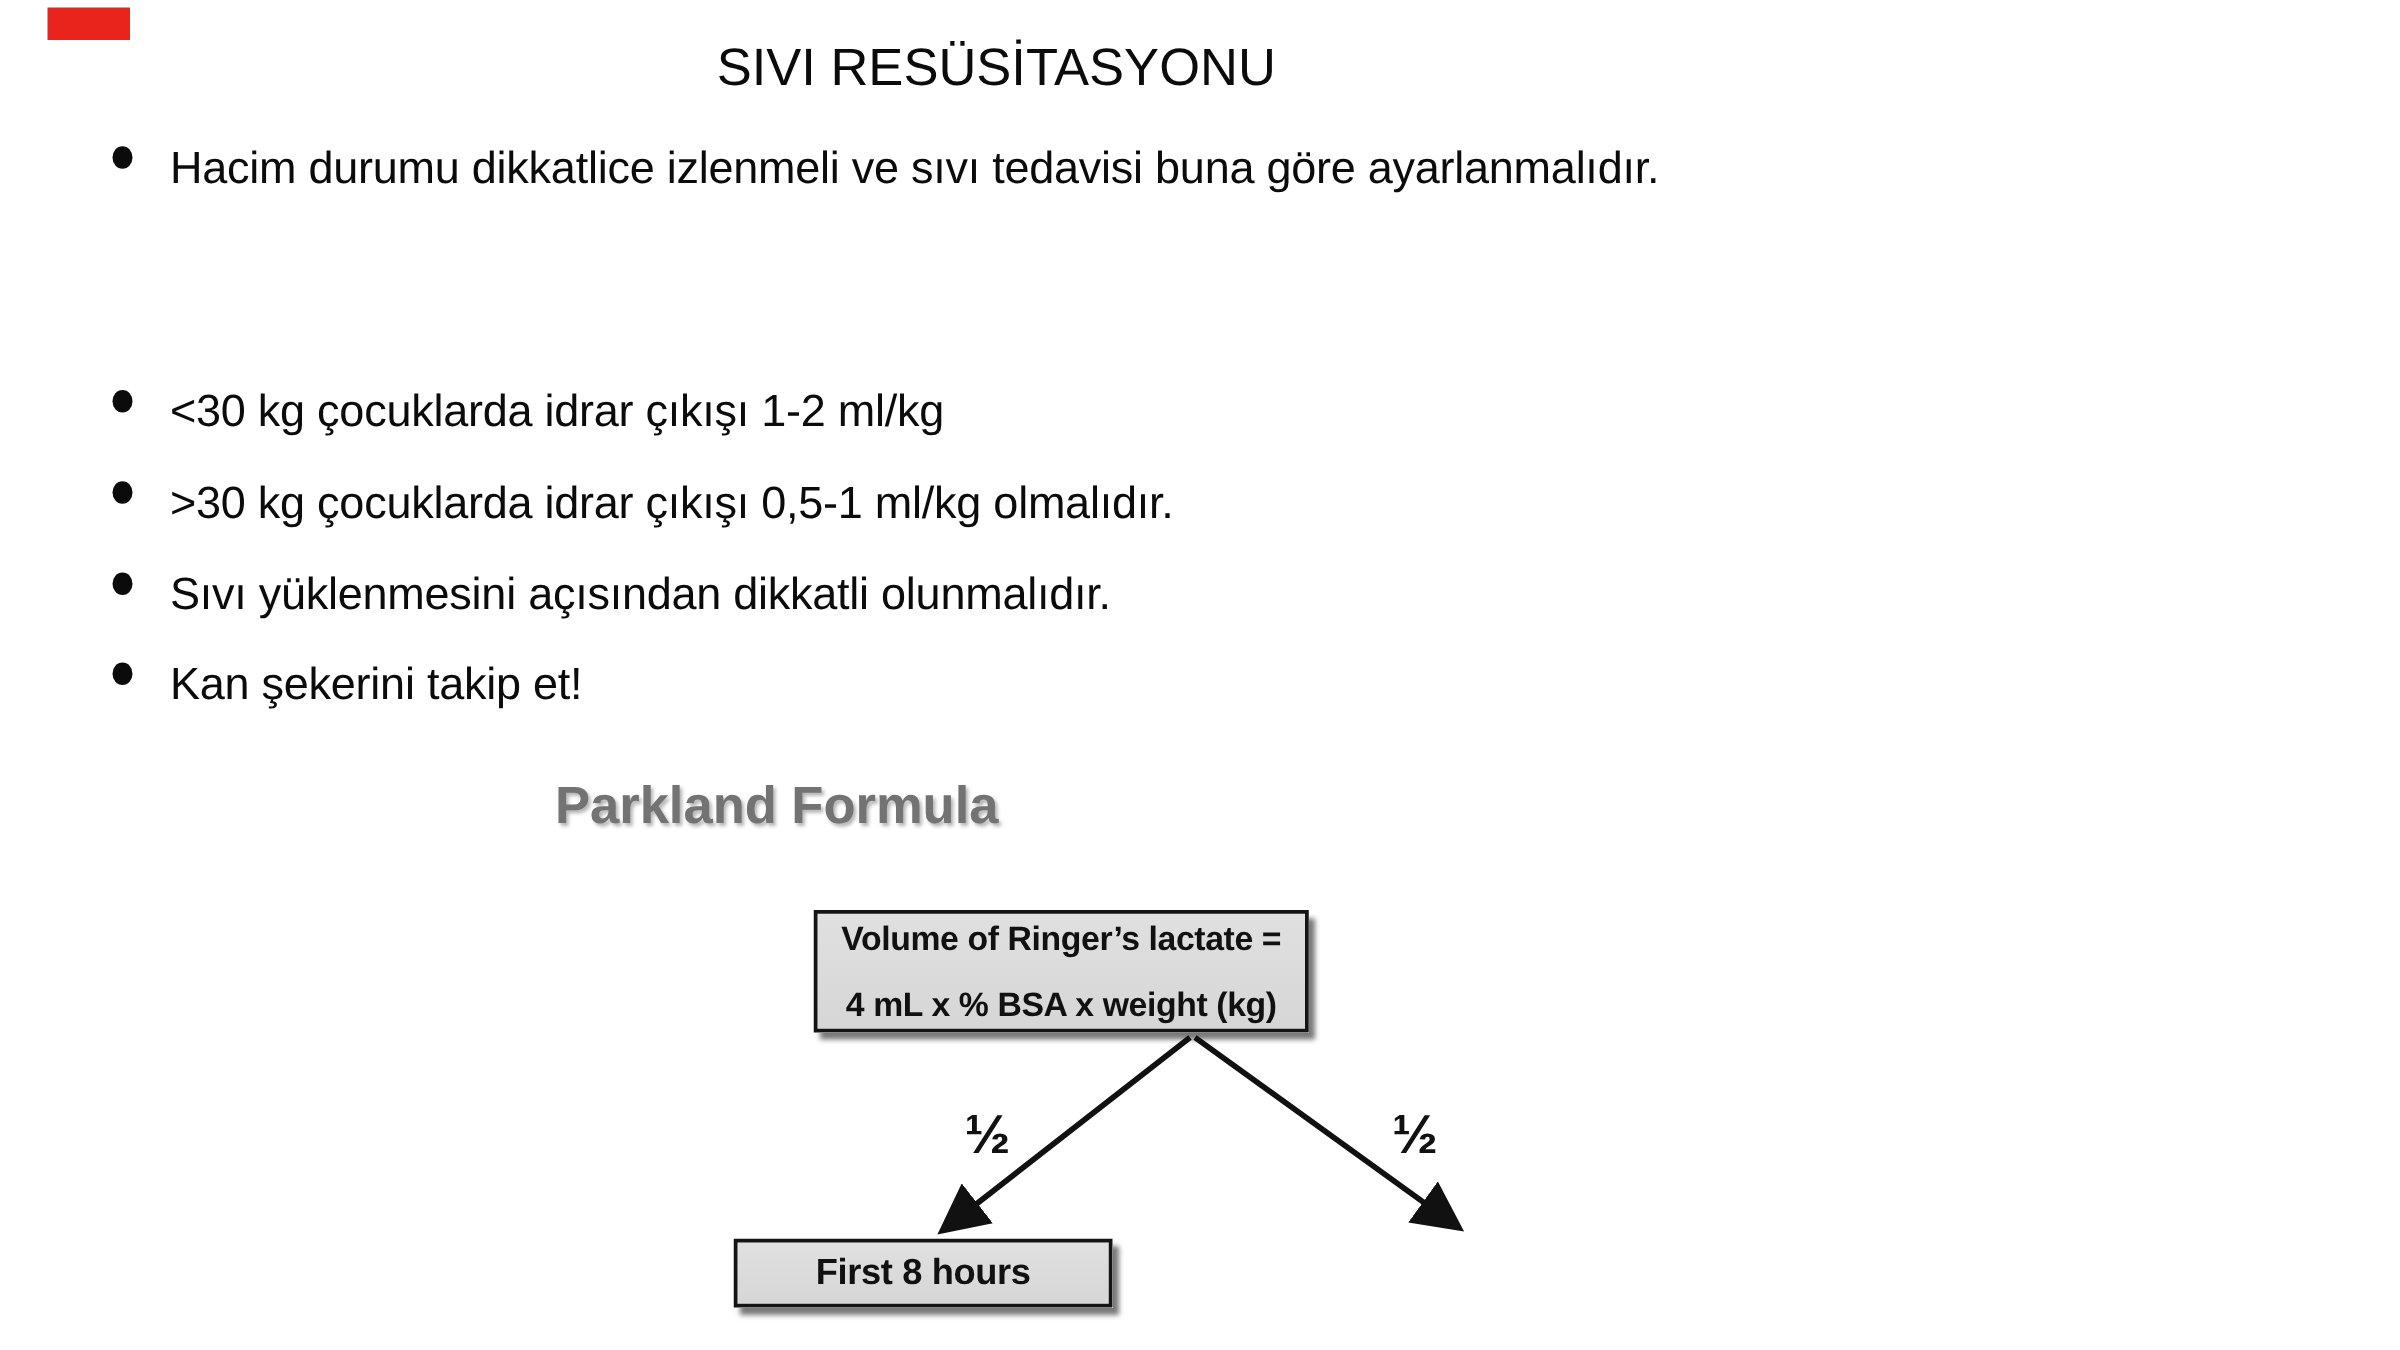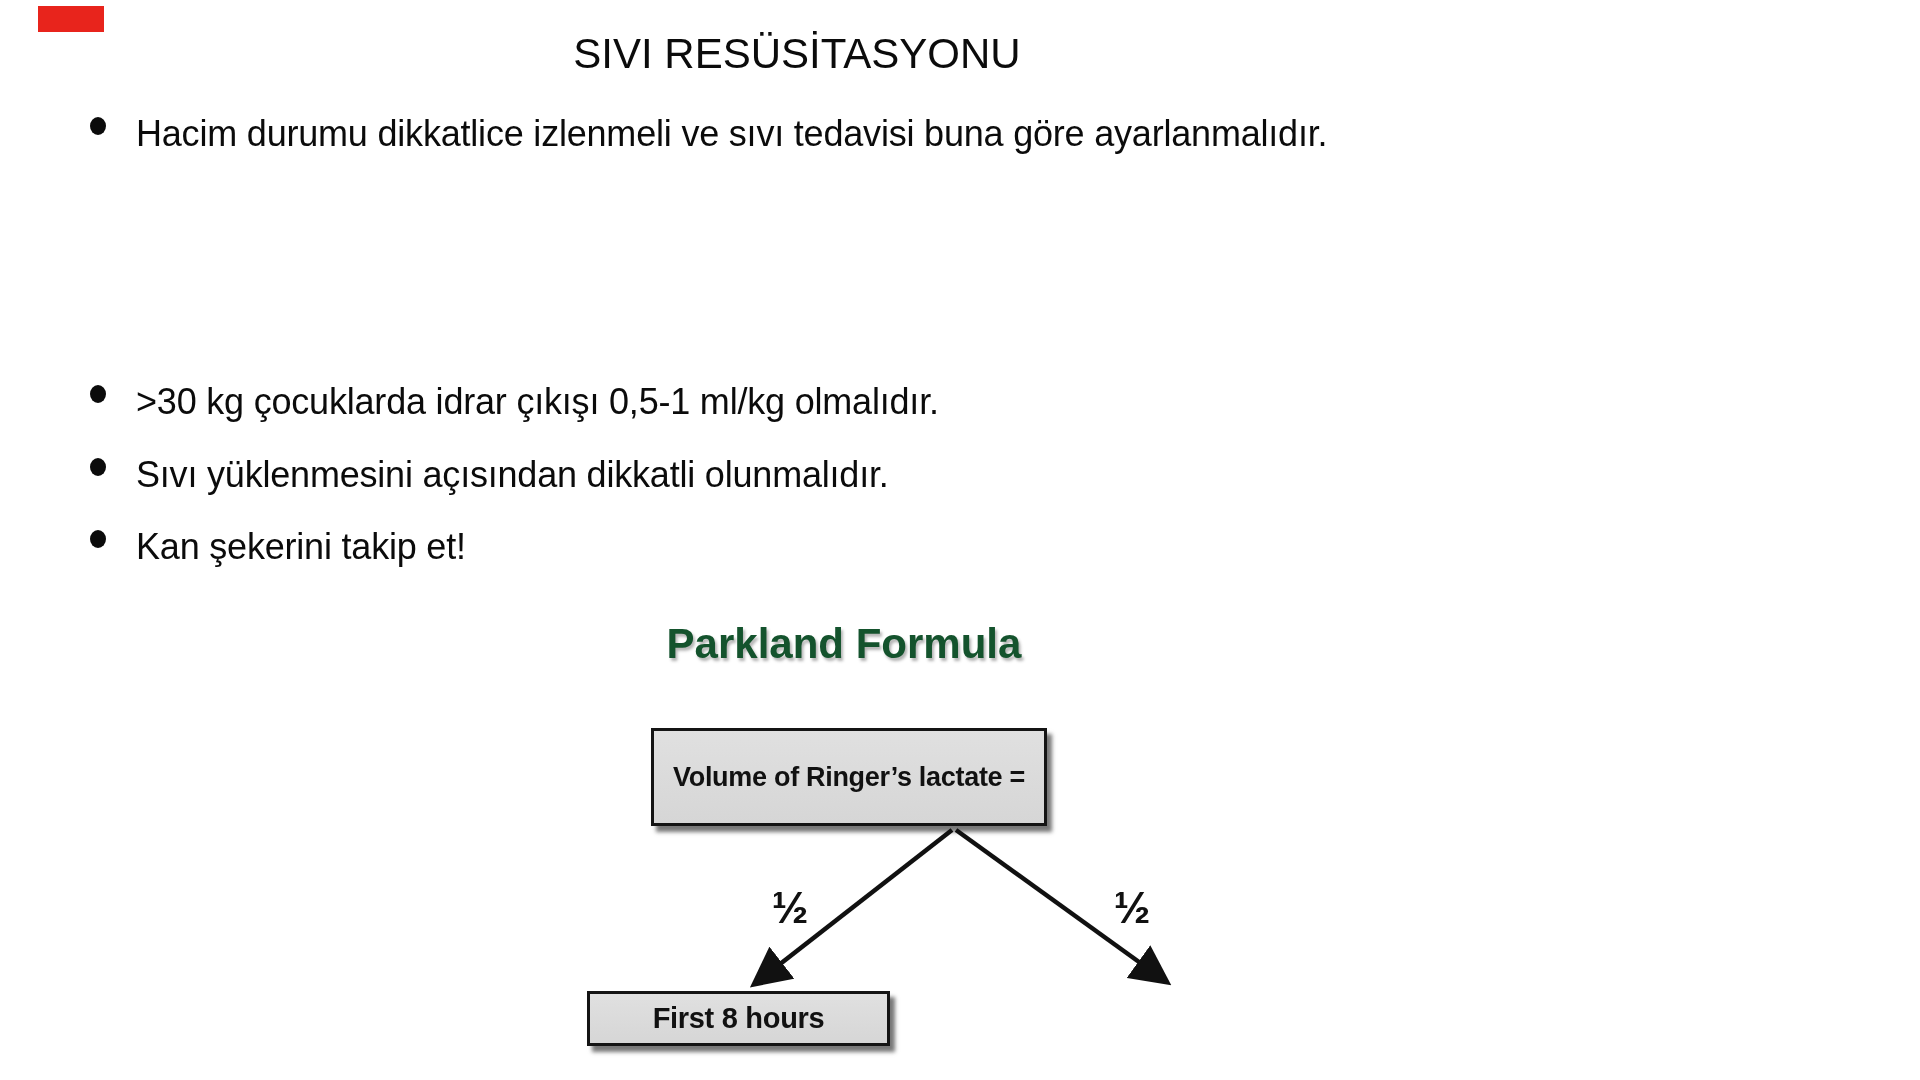--- a/index.html
+++ b/index.html
@@ -36,23 +36,22 @@
     margin-left: 46px;
     font-size: 36px; line-height: 52px;
     letter-spacing: -0.2px;
     color: #0b0b0b;
     width: 1540px;
   }
   .bullet-text .line { white-space: nowrap; }
 
   .diagram-heading {
     position: absolute; left: 444px; top: 620px; width: 800px;
-    text-align: center;
     font-size: 42px; font-weight: 700;
-    color: #14532d;
+    color: #737373;
     text-shadow: 2px 3px 3px rgba(40,40,40,0.35);
     white-space: nowrap;
   }
 
   .flow-box {
     position: absolute;
     background: linear-gradient(180deg, #e0e0e0 0%, #d6d6d6 100%);
     border: 3px solid #141414;
     box-shadow: 5px 6px 4px rgba(30,30,30,0.6);
     display: flex; flex-direction: column;
@@ -94,20 +93,26 @@
   <div class="slide-title">SIVI RESÜSİTASYONU</div>
 
   <div class="bullet-item" style="top:108px">
     <span class="bullet-dot"></span>
     <div class="bullet-text">
       <div class="line">Hacim durumu dikkatlice izlenmeli ve sıvı tedavisi buna göre ayarlanmalıdır.</div>
     </div>
   </div>
 
 
+  <div class="bullet-item" style="top:303px">
+    <span class="bullet-dot"></span>
+    <div class="bullet-text">
+      <div class="line">&lt;30 kg çocuklarda idrar çıkışı 1-2 ml/kg</div>
+    </div>
+  </div>
 
   <div class="bullet-item" style="top:376px">
     <span class="bullet-dot"></span>
     <div class="bullet-text">
       <div class="line">&gt;30 kg çocuklarda idrar çıkışı 0,5-1 ml/kg olmalıdır.</div>
     </div>
   </div>
 
   <div class="bullet-item" style="top:521px">
     <span class="bullet-dot"></span>
@@ -120,20 +125,21 @@
     <span class="bullet-dot"></span>
     <div class="bullet-text">
       <div class="line">Sıvı yüklenmesini açısından dikkatli olunmalıdır.</div>
     </div>
   </div>
 
   <div class="diagram-heading">Parkland Formula</div>
 
   <div class="flow-box formula-box">
     <div class="box-line">Volume of Ringer’s lactate =</div>
+    <div class="box-line">4 mL x % BSA x weight (kg)</div>
   </div>
 
   <svg class="arrows-svg" viewBox="0 0 1920 1080" xmlns="http://www.w3.org/2000/svg">
     <defs>
       <marker id="ah" markerWidth="9" markerHeight="9" refX="7" refY="4.5" orient="auto">
         <path d="M0,0 L9,4.5 L0,9 z" fill="#111111"></path>
       </marker>
     </defs>
     <line x1="952" y1="830" x2="757" y2="982" stroke="#111111" stroke-width="4.5" marker-end="url(#ah)"></line>
     <line x1="956" y1="830" x2="1164" y2="980" stroke="#111111" stroke-width="4.5" marker-end="url(#ah)"></line>

